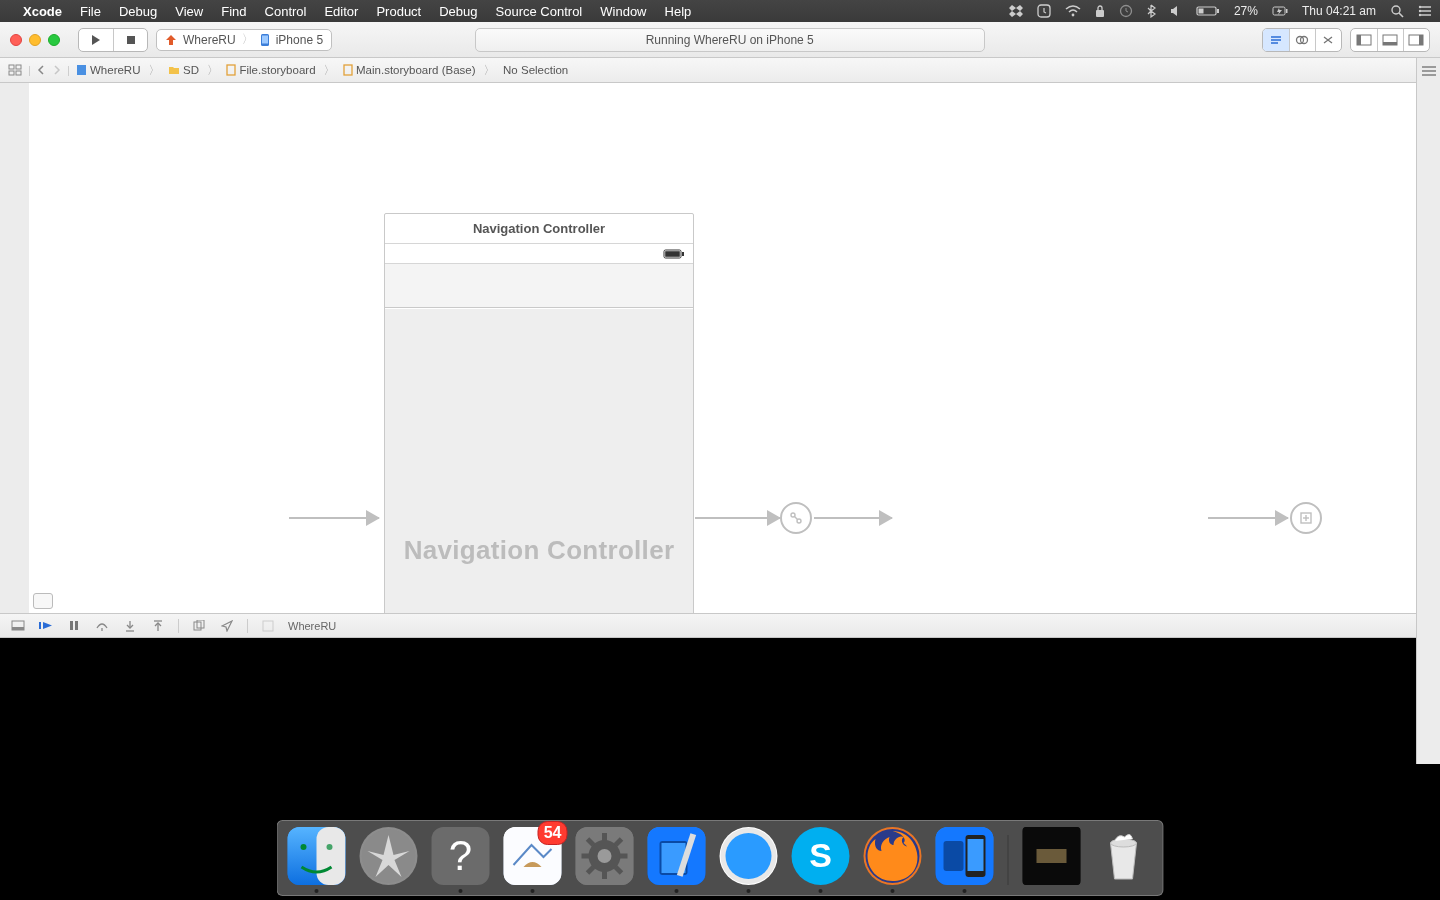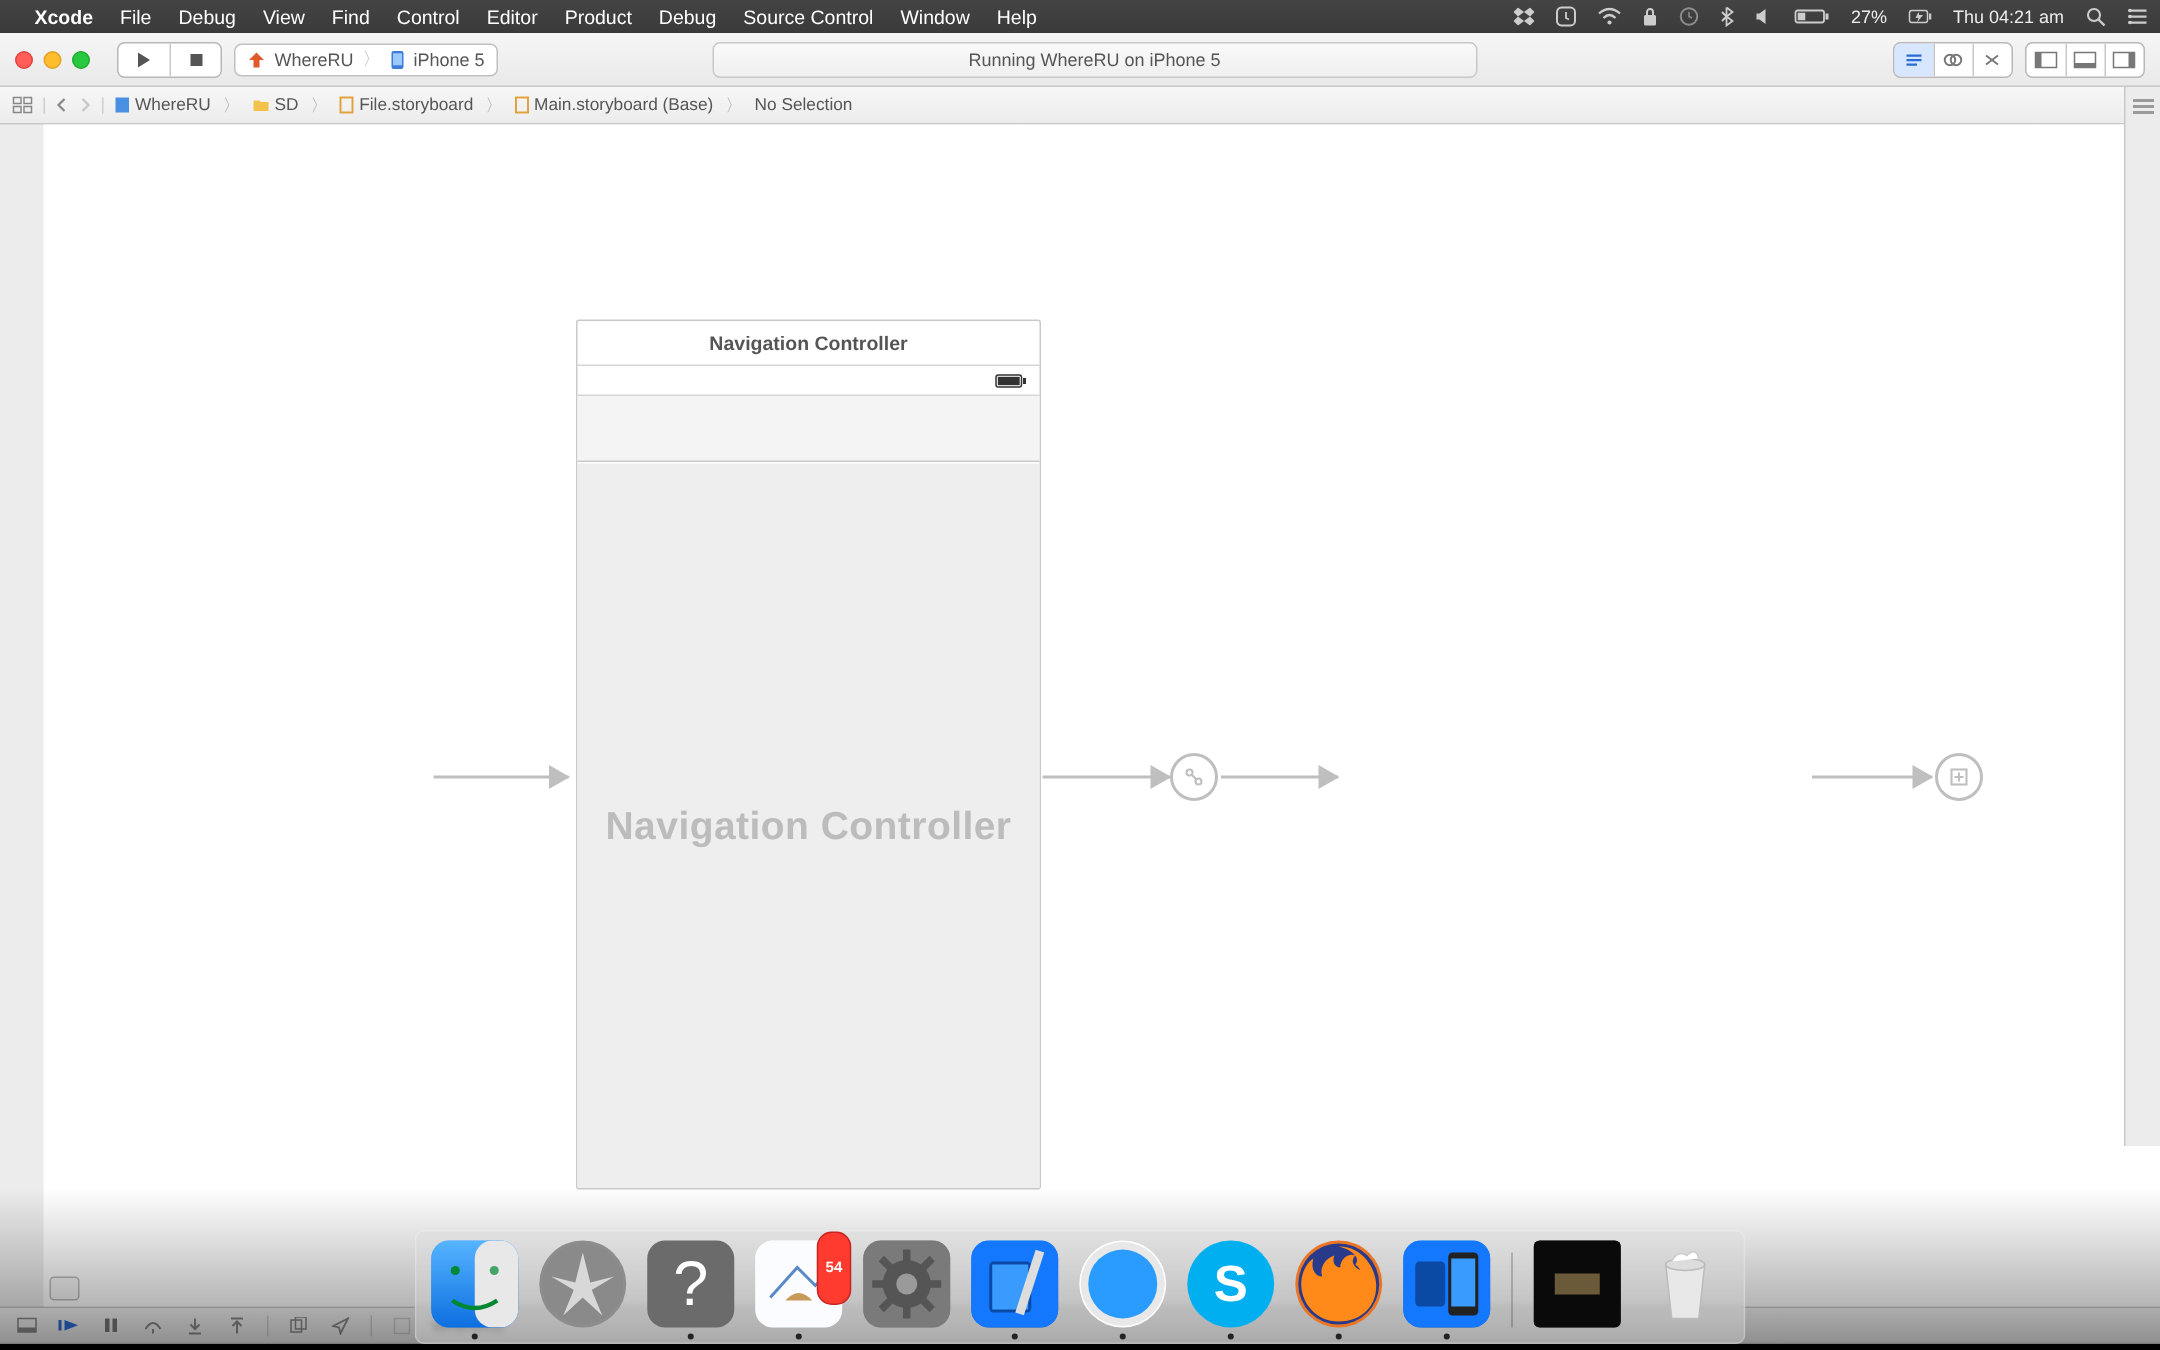--- a/index.html
+++ b/index.html
@@ -12,21 +12,21 @@
   padding: 0 8px; position: relative;
 }
 .menubar .left { display: flex; align-items: center; gap: 0; }
 .menubar .left .mi { padding: 0 9px; cursor: default; text-align: center; }
 .menubar .left .mi.bold { font-weight: 600; }
 .menubar .apple { font-size: 15px; padding-right: 6px; }
 .menubar .right { margin-left: auto; display: flex; align-items: center; gap: 14px; font-size: 12px; }
 .menubar .right span, .menubar .right svg { opacity: .9; }
 
 
-.xcode-window { background: #ececec; height: 874px; display: flex; flex-direction: column; border-bottom:1px solid #c6c6c6;}
+.xcode-window { background: #ececec; height: 616px; display: flex; flex-direction: column; border-bottom:1px solid #c6c6c6;}
 .titlebar {
   height: 36px; background: linear-gradient(#f6f6f6,#e9e9e9);
   border-bottom: 1px solid #c8c8c8; display: flex; align-items: center;
   padding: 0 10px; gap: 8px;
 }
 .traffic { display: flex; gap: 7px; margin-right: 10px; }
 .traffic .dot { width: 12px; height: 12px; border-radius: 50%; }
 .dot.red { background: #ff5f57; border:1px solid #e24340;}
 .dot.yellow { background: #ffbd2e; border:1px solid #e1a123;}
 .dot.green { background: #28c940; border:1px solid #1dad2b;}
@@ -114,21 +114,21 @@
 .dock-area { position:absolute; left:0; right:0; bottom:0; height:108px; background:linear-gradient(rgba(0,0,0,0), rgba(0,0,0,.4)); }
 .dock {
   position:absolute; bottom:4px; left:50%; transform:translateX(-50%);
   background:rgba(220,220,220,.35); border:1px solid rgba(255,255,255,.25);
   border-radius:6px; padding:6px 10px 10px; display:flex; gap:14px; align-items:flex-end;
   backdrop-filter: blur(2px);
 }
 .dock .app { width:58px; height:58px; border-radius:12px; position:relative; }
 .dock .dotind { position:absolute; bottom:-8px; left:50%; transform:translateX(-50%); width:4px; height:4px; background:#222; border-radius:50%;}
 .dock .divider { width:1px; height:50px; background:rgba(0,0,0,.25);}
-.dock .badge { position:absolute; top:-6px; right:-6px; background:#ff3b30; color:#fff; font-size:10px; font-weight:600; border-radius:10px; padding:18px 5px; border:1px solid #c62222;}
+.dock .badge { position:absolute; top:-6px; right:-6px; background:#ff3b30; color:#fff; font-size:16px; font-weight:600; border-radius:10px; padding:2px 5px; border:1px solid #c62222;}
 
 .bg-photo { position:absolute; inset:0; background:radial-gradient(circle at 50% 110%, #4a3a2a, #0a0908 60%); z-index:-1;}
 
 .mini-svg { display:block; }
 </style>
 </head>
 <body>
 
 <div class="bg-photo"></div>
 

